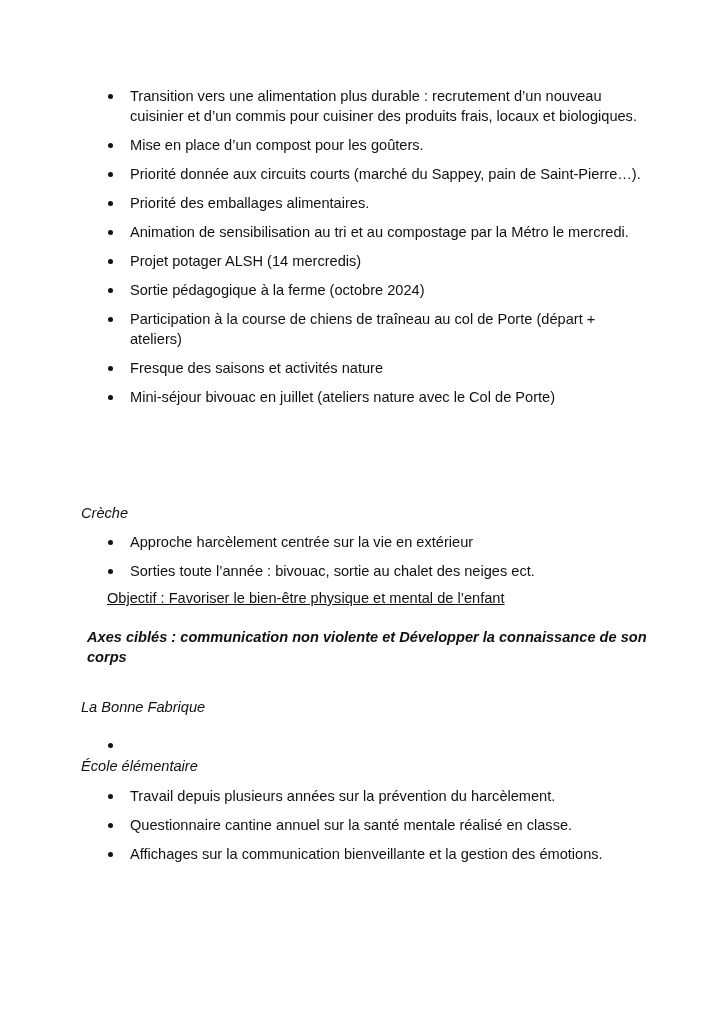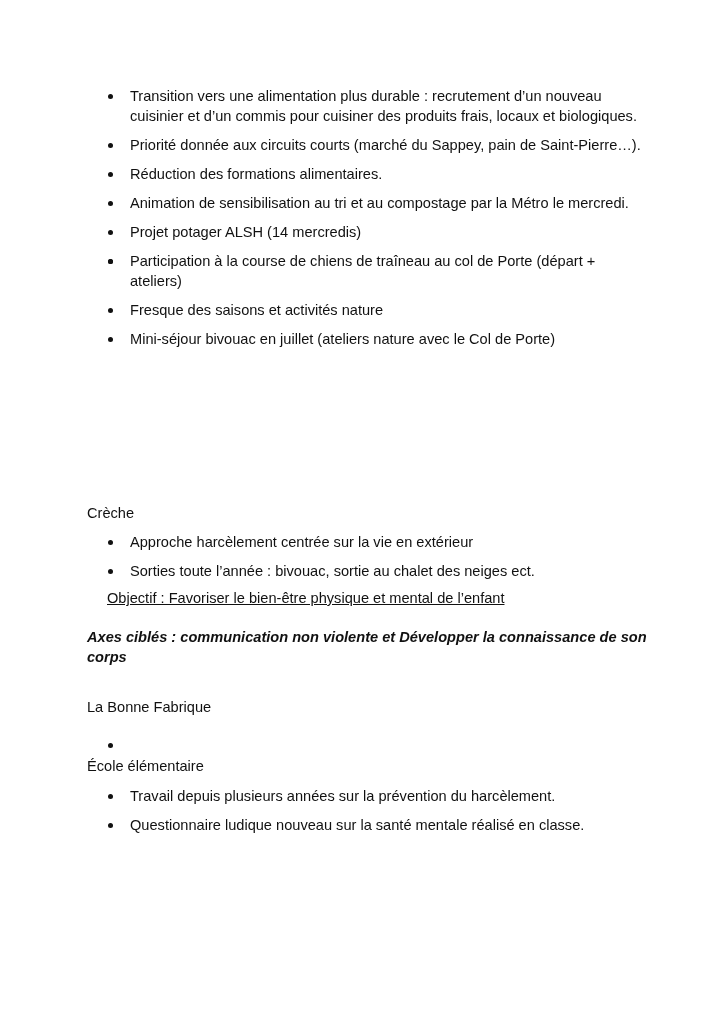--- a/index.html
+++ b/index.html
@@ -44,21 +44,22 @@
       border-radius: 50%;
       background: #111111;
     }
     .block {
       position: absolute;
       left: 0;
       width: 724px;
     }
     .heading-italic {
       position: absolute;
-      left: 87px;
+      left: 81px;
+      font-style: italic;
       line-height: 20px;
     }
     .objective {
       position: absolute;
       left: 87px;
       text-decoration: underline;
       line-height: 20px;
     }
     .axes {
       position: absolute;
@@ -70,25 +71,26 @@
     }
   </style>
 </head>
 <body>
 
 <div class="page">
 
   <div class="block" style="top:86px;">
     <ul class="bullets">
       <li><span class="dot"></span><span>Transition vers une alimentation plus durable : recrutement d’un nouveau cuisinier et d’un commis pour cuisiner des produits frais, locaux et biologiques.</span></li>
+      <li><span class="dot"></span><span>Mise en place d’un compost pour les goûters.</span></li>
       <li><span class="dot"></span><span>Priorité donnée aux circuits courts (marché du Sappey, pain de Saint-Pierre…).</span></li>
-      <li><span class="dot"></span><span>Réduction des formations alimentaires.</span></li>
+      <li><span class="dot"></span><span>Priorité des emballages alimentaires.</span></li>
       <li><span class="dot"></span><span>Animation de sensibilisation au tri et au compostage par la Métro le mercredi.</span></li>
       <li><span class="dot"></span><span>Projet potager ALSH (14 mercredis)</span></li>
-      <li><span class="dot"></span></li>
+      <li><span class="dot"></span><span>Sortie pédagogique à la ferme (octobre 2024)</span></li>
       <li><span class="dot"></span><span>Participation à la course de chiens de traîneau au col de Porte (départ + ateliers)</span></li>
       <li><span class="dot"></span><span>Fresque des saisons et activités nature</span></li>
       <li><span class="dot"></span><span>Mini-séjour bivouac en juillet (ateliers nature avec le Col de Porte)</span></li>
     </ul>
   </div>
 
   <div class="heading-italic" style="top:503px;">Crèche</div>
   <div class="block" style="top:532px;">
     <ul class="bullets">
       <li><span class="dot"></span><span>Approche harcèlement centrée sur la vie en extérieur</span></li>
@@ -103,17 +105,18 @@
   <div class="block" style="top:726px;">
     <ul class="bullets">
       <li><span class="dot"></span></li>
     </ul>
   </div>
 
   <div class="heading-italic" style="top:756px;"> École élémentaire</div>
   <div class="block" style="top:786px;">
     <ul class="bullets">
       <li><span class="dot"></span><span>Travail depuis plusieurs années sur la prévention du harcèlement.</span></li>
-      <li><span class="dot"></span><span>Questionnaire ludique nouveau sur la santé mentale réalisé en classe.</span></li>
+      <li><span class="dot"></span><span>Questionnaire cantine annuel sur la santé mentale réalisé en classe.</span></li>
+      <li><span class="dot"></span><span>Affichages sur la communication bienveillante et la gestion des émotions.</span></li>
     </ul>
   </div>
 
 </div>
 
 </body></html>

